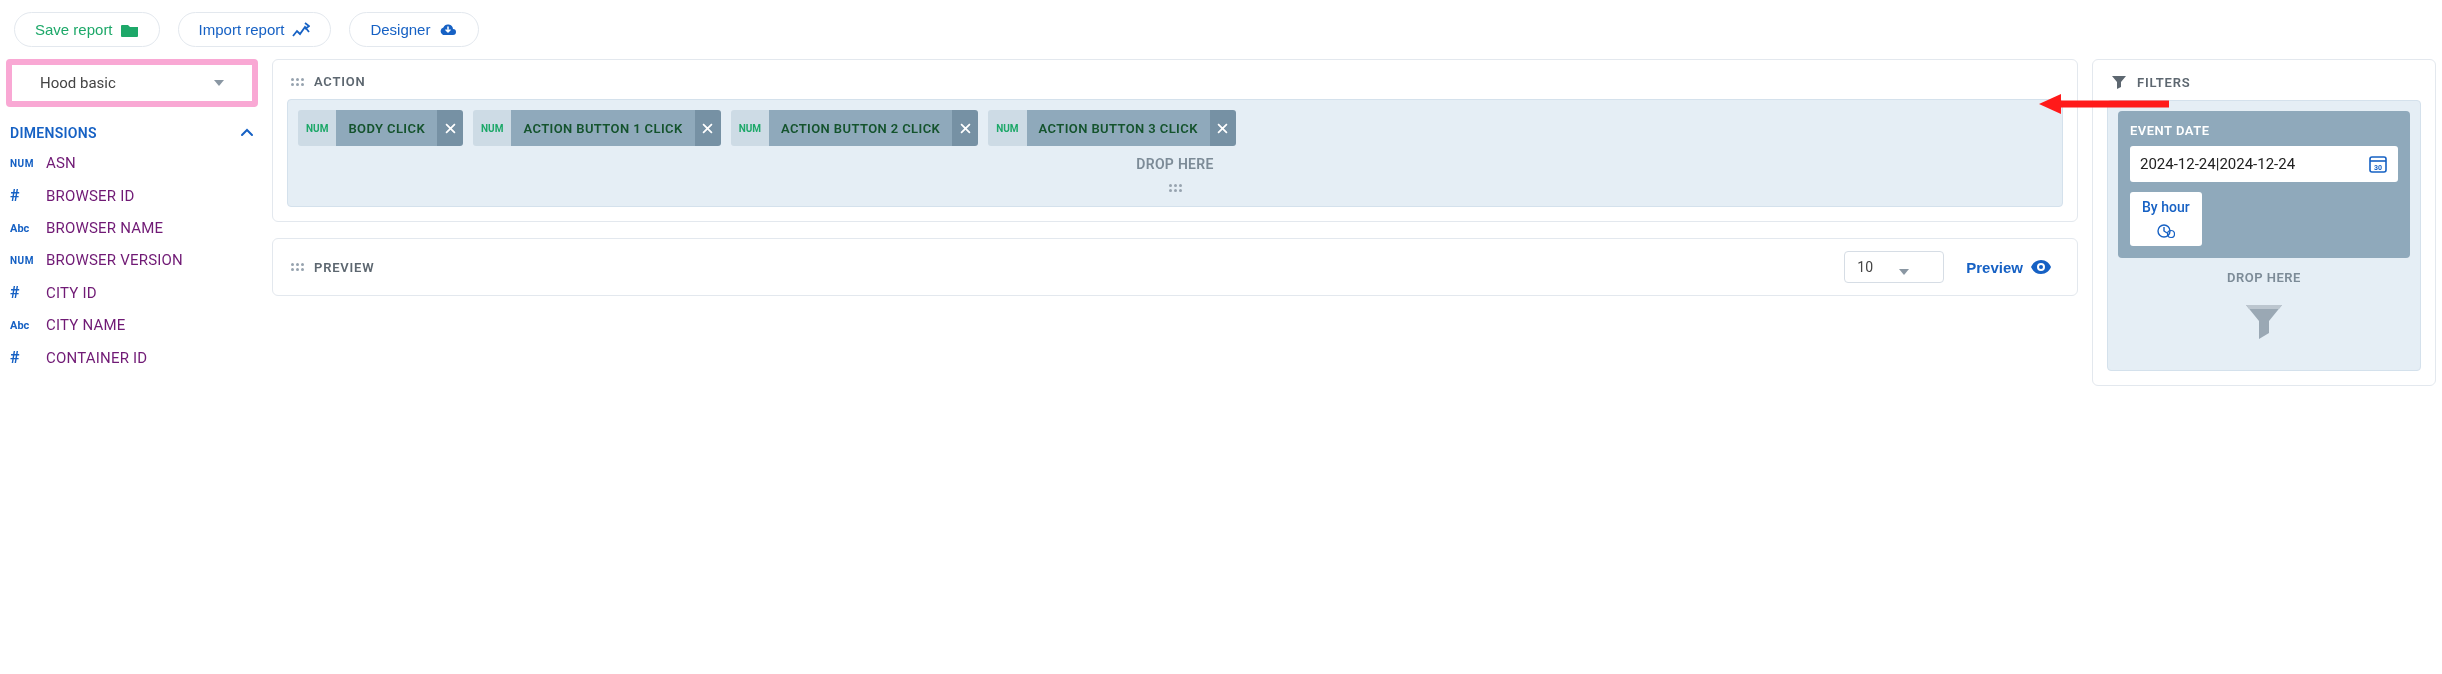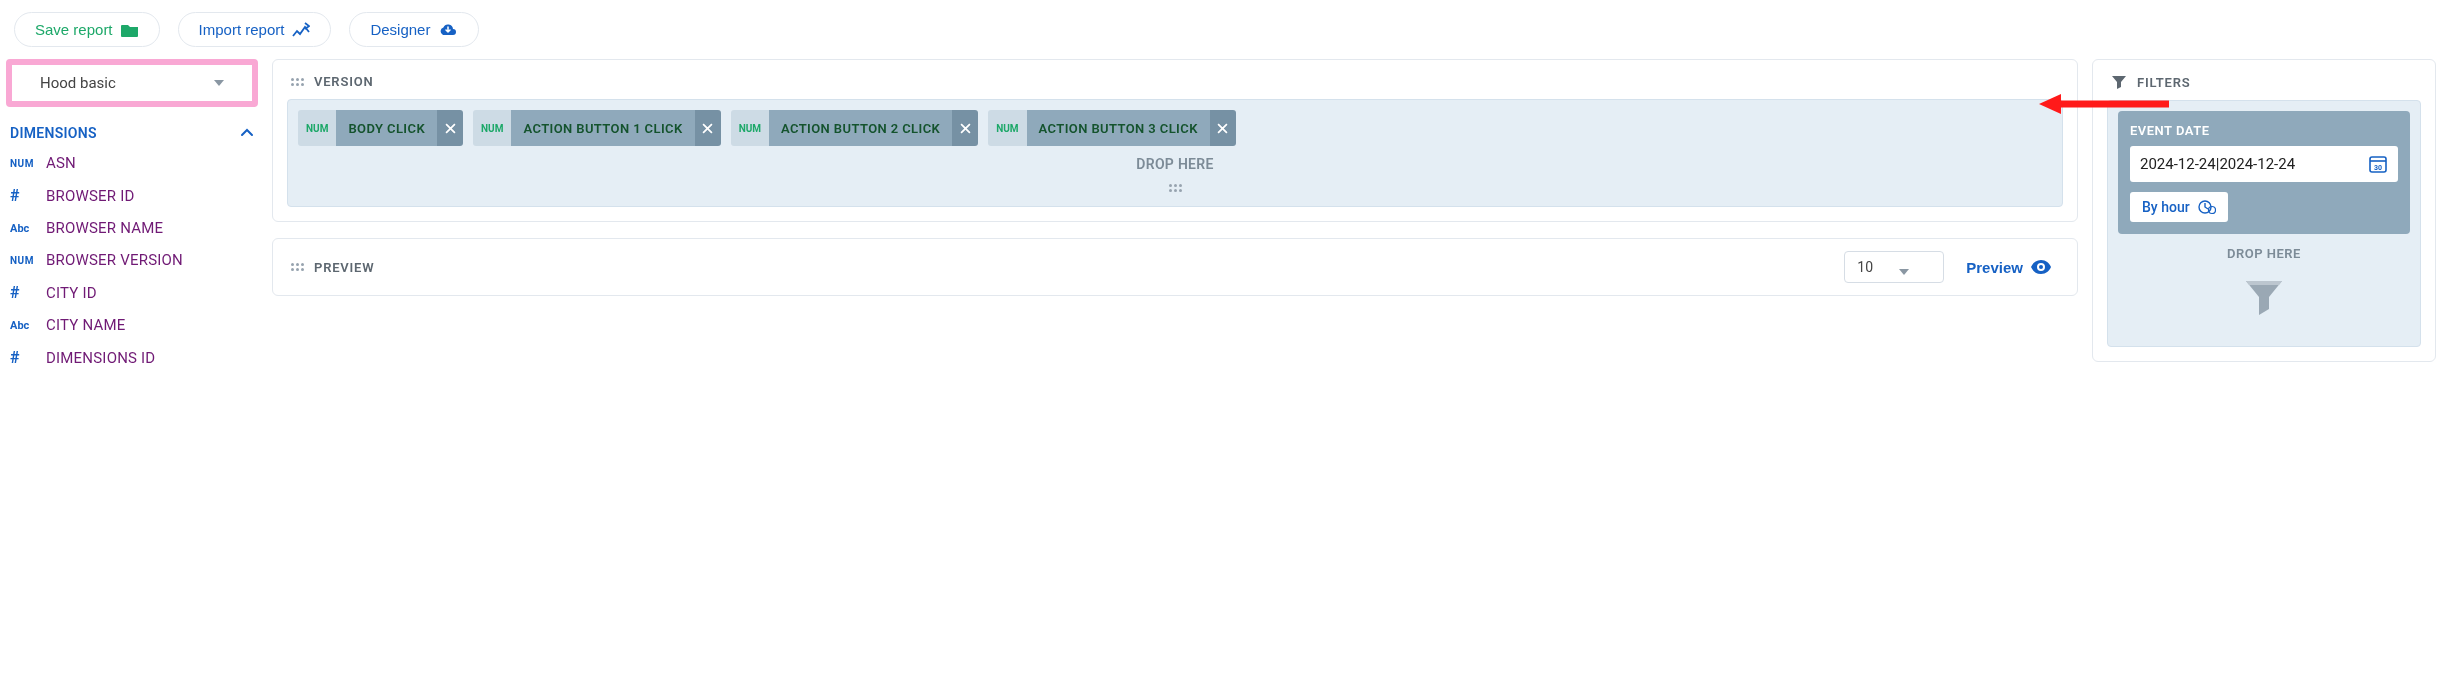--- a/index.html
+++ b/index.html
@@ -56,21 +56,21 @@
 .select-rows { border:1px solid #d6dde5; border-radius:4px; padding:7px 12px; display:flex; align-items:flex-end; gap:26px; min-width:100px; cursor:pointer; color:#444; }
 .preview-btn { display:inline-flex; align-items:center; gap:8px; color:#1661c4; font-weight:600; font-size:15px; cursor:pointer; border:none; background:none; padding:6px 8px; }
 
 .filters { width: 344px; flex-shrink:0; }
 .filters .panel-head svg { width:16px; height:16px; }
 .filter-drop { margin: 0 14px 14px; background:#e5eef5; border:1px solid #d4e1ec; border-radius:4px; padding:10px; }
 .filter-card { background:#8fa9bb; border-radius:4px; padding:12px; }
 .filter-title { color:#fff; font-weight:600; font-size:13px; letter-spacing:.5px; margin-bottom:8px; }
 .date-input { background:#fff; border-radius:3px; padding:8px 10px; display:flex; align-items:center; justify-content:space-between; margin-bottom:10px; }
 .date-text { font-size:15px; color:#222; }
-.byhour { display:inline-flex; align-items:center; gap:8px; background:#fff; border-radius:3px; padding:7px 12px; color:#1661c4; font-weight:500; font-size:14px; cursor:pointer; }
+.byhour { display:inline-flex; align-items:center; gap:8px; background:#fff; border-radius:3px; padding:7px 12px; color:#1661c4; font-weight:500; font-size:14px; cursor:pointer;flex-direction:column; }
 .filter-drop-hint { text-align:center; color:#7c8b97; font-weight:600; font-size:13px; letter-spacing:.5px; padding:12px 0 8px; }
 .funnel-ph { text-align:center; padding: 8px 0 16px; }
 
 .rel { position: relative; }
 .red-arrow { position:absolute; right:-6px; top:50%; transform:translateY(-50%); }
 </style>
 </head>
 <body>
 
 <div class="header">
@@ -131,21 +131,21 @@
       <li class="dim-item">
         <span class="type-badge type-hash">#</span>
         <span class="dim-label">CITY ID</span>
       </li>
       <li class="dim-item">
         <span class="type-badge type-abc">Abc</span>
         <span class="dim-label">CITY NAME</span>
       </li>
       <li class="dim-item">
         <span class="type-badge type-hash">#</span>
-        <span class="dim-label">DIMENSIONS ID</span>
+        <span class="dim-label">CONTAINER ID</span>
       </li>
     </ul>
   </aside>
 
   <div class="main">
     <div class="center">
 
       <div class="panel rel">
         <div class="panel-head">
           <span class="grip">
@@ -153,21 +153,21 @@
                 <i></i>
                 <i></i>
                 <i></i>
               </span>
               <span>
                 <i></i>
                 <i></i>
                 <i></i>
               </span>
             </span>
-          <span>VERSION</span>
+          <span>ACTION</span>
         </div>
         <div class="drop-zone">
           <div class="chips">
             <div class="chip">
               <span class="chip-type">NUM</span>
               <span class="chip-label">BODY CLICK</span>
               <span class="chip-close">
                   <svg viewBox="0 0 10 10">
                     <path d="M1 1l8 8M9 1l-8 8" stroke="#fff" stroke-width="1.6"></path>
                   </svg>

